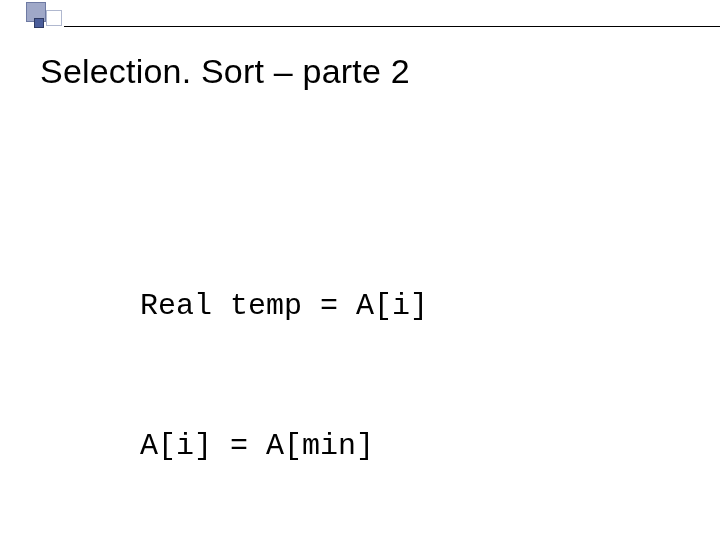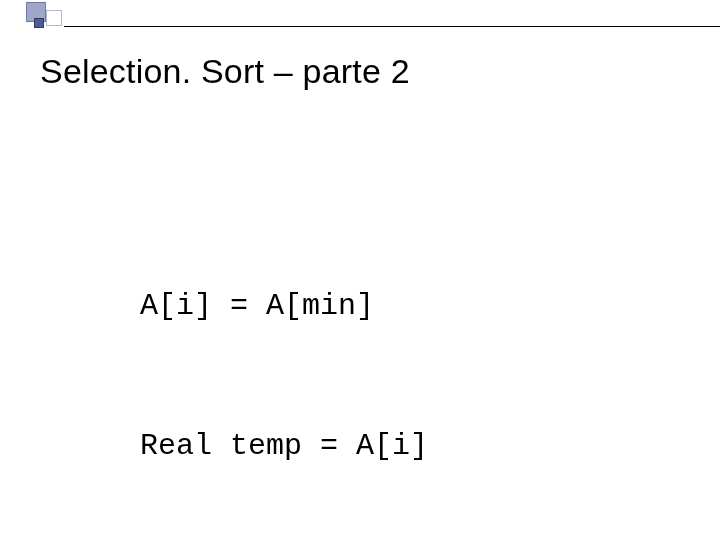--- a/index.html
+++ b/index.html
@@ -95,20 +95,20 @@
   <div class="corner-deco">
     <div class="sq sq-a"></div>
     <div class="sq sq-b"></div>
     <div class="sq sq-c"></div>
   </div>
   <div class="top-rule"></div>
 
   <div class="title">Selection. Sort – parte 2</div>
 
   <div class="code">
+    <span class="code-line ind">Real temp = A[i]</span>
     <span class="code-line ind">A[i] = A[min]</span>
-    <span class="code-line ind">Real temp = A[i]</span>
     
     
     
   </div>
 
 </div>
 
 </body></html>

